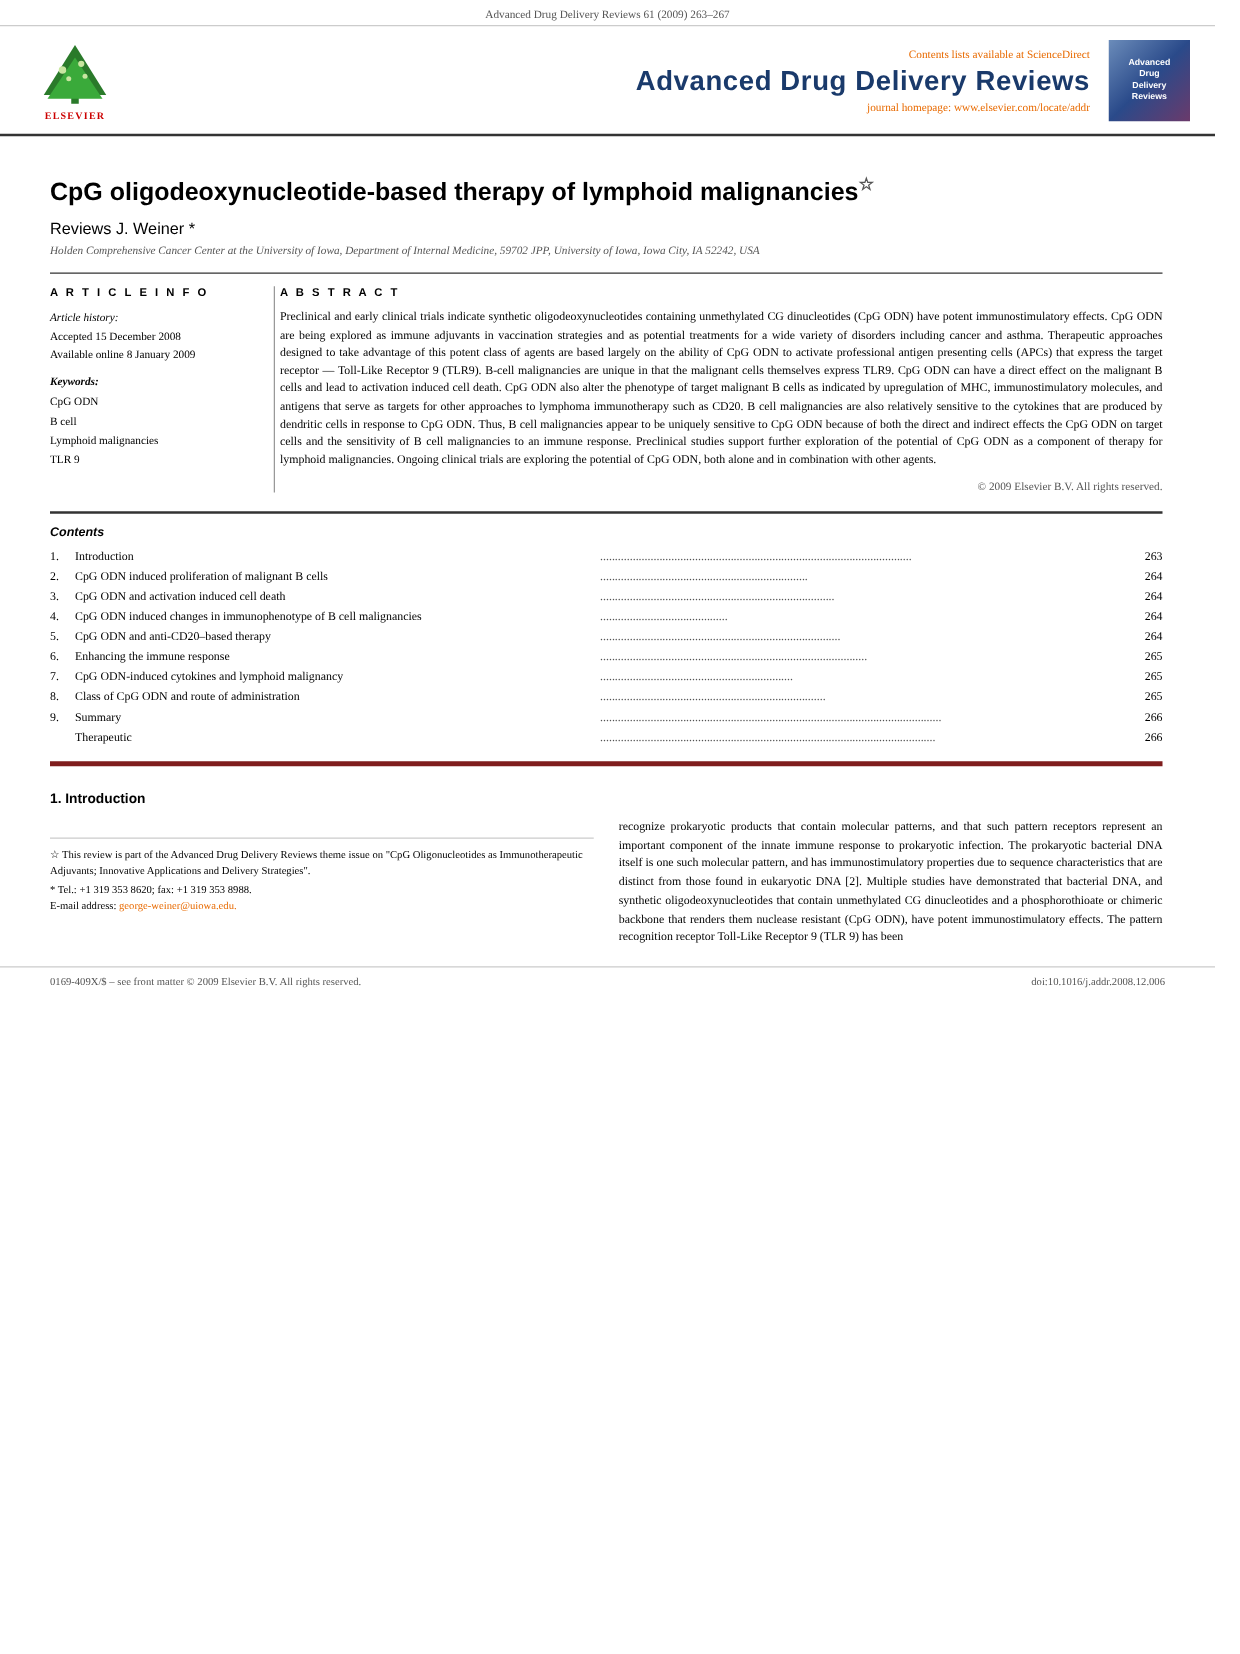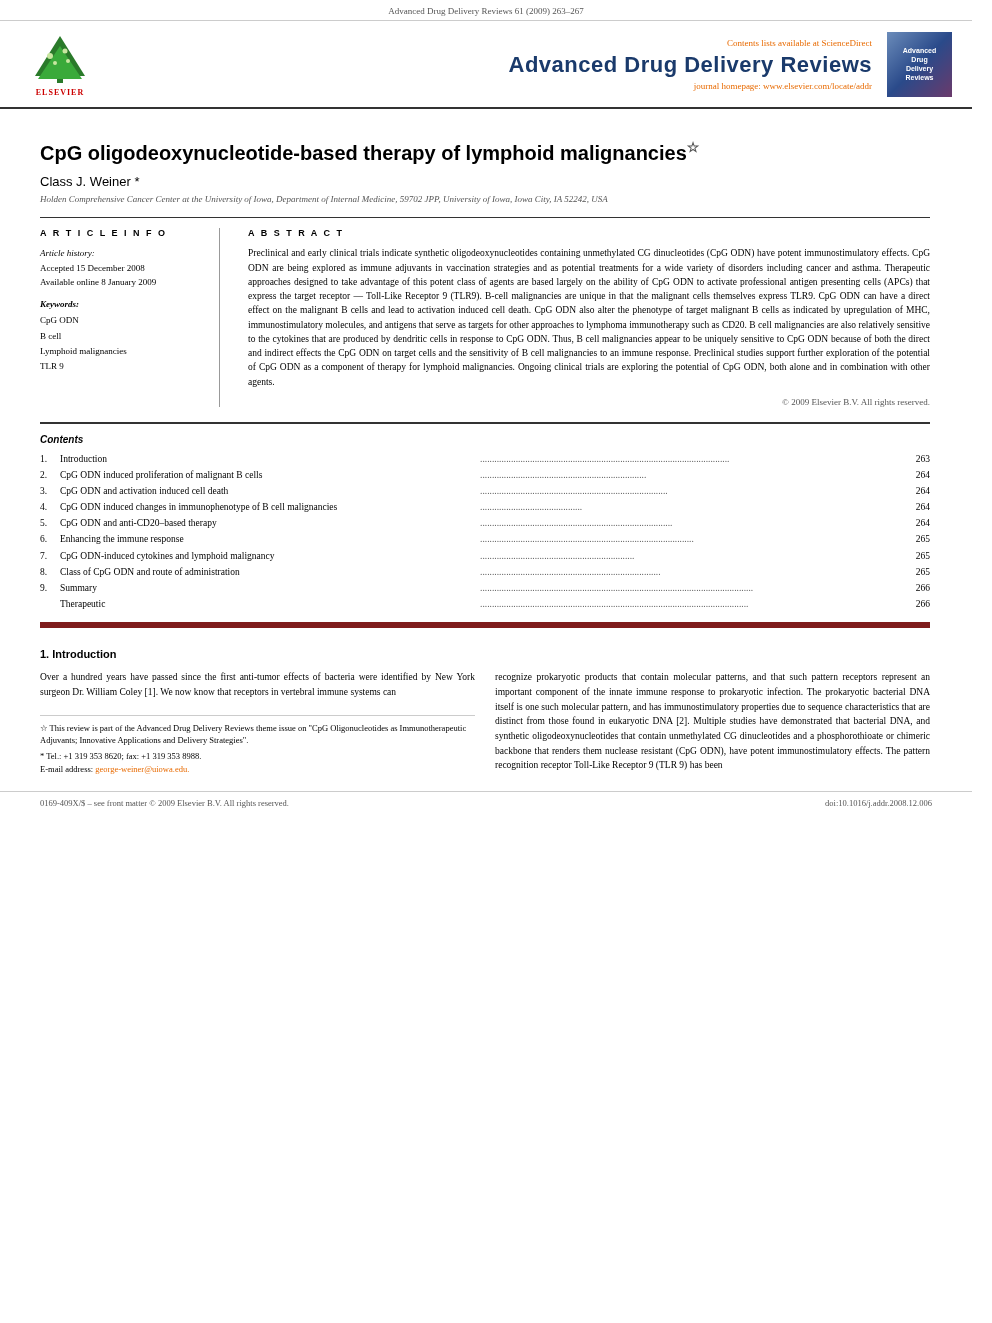--- a/index.html
+++ b/index.html
@@ -149,21 +149,21 @@
       font-size: 9px;
       color: #555;
       font-style: italic;
       margin-bottom: 12px;
       line-height: 1.4;
     }
 
     
     .two-col {
       display: flex;
-      gap: 28px;
+      gap: 4px;
       margin-bottom: 15px;
       border-top: 1px solid #333;
       padding-top: 10px;
     }
 
     .article-info-col {
       width: 180px;
       flex-shrink: 0;
       border-right: 1px solid #999;
       padding-right: 15px;
@@ -222,21 +222,21 @@
       font-size: 9px;
       color: #555;
       text-align: right;
       margin-top: 8px;
     }
 
     
     .contents-section {
       margin-top: 15px;
       border-top: 2px solid #333;
-      border-bottom: 6px solid #7f1d1d;
+      border-bottom: 4px solid #7f1d1d;
       padding: 10px 0;
     }
 
     .contents-heading {
       font-size: 10px;
       font-weight: bold;
       font-style: italic;
       margin-bottom: 6px;
       font-family: Arial, sans-serif;
     }
@@ -378,21 +378,21 @@
     </div>
   </div>
 
   <div class="main-content">
 
     <div style="margin-top:14px; margin-bottom:6px;">
       <div class="article-title">
         <span>CpG oligodeoxynucleotide-based therapy of lymphoid malignancies</span><span class="title-star">☆</span>
       </div>
       <div class="author-name">
-        <span>Class J. Weiner</span> <span class="asterisk">*</span>
+        <span>Reviews J. Weiner</span> <span class="asterisk">*</span>
       </div>
       <div class="affiliation">Holden Comprehensive Cancer Center at the University of Iowa, Department of Internal Medicine, 59702 JPP, University of Iowa, Iowa City, IA 52242, USA</div>
     </div>
 
     <div class="two-col">
 
       <div class="article-info-col">
         <div class="section-heading">A R T I C L E   I N F O</div>
         <div class="article-history">
           <div class="label">Article history:</div>
@@ -492,23 +492,20 @@
         </div>
 
       </div>
     </div>
 
     <div class="intro-section">
       <div class="section-title">1. Introduction</div>
 
       <div class="bottom-two-col">
         <div class="bottom-left-col">
-          <div class="body-text">
-            <span>Over a hundred years have passed since the first anti-tumor effects of bacteria were identified by New York surgeon Dr. William Coley [1]. We now know that receptors in vertebral immune systems can</span>
-          </div>
 
           <div class="footnote-section">
             <div style="font-size:8.5px; line-height:1.5; color:#000;">
               <span>☆ This review is part of the Advanced Drug Delivery Reviews theme issue on "CpG Oligonucleotides as Immunotherapeutic Adjuvants; Innovative Applications and Delivery Strategies".</span>
             </div>
             <div style="font-size:8.5px; line-height:1.5; color:#000; margin-top:3px;">
               <span>* Tel.: +1 319 353 8620; fax: +1 319 353 8988.</span>
             </div>
             <div style="font-size:8.5px; line-height:1.5; color:#000;">
               <span>E-mail address:</span>

